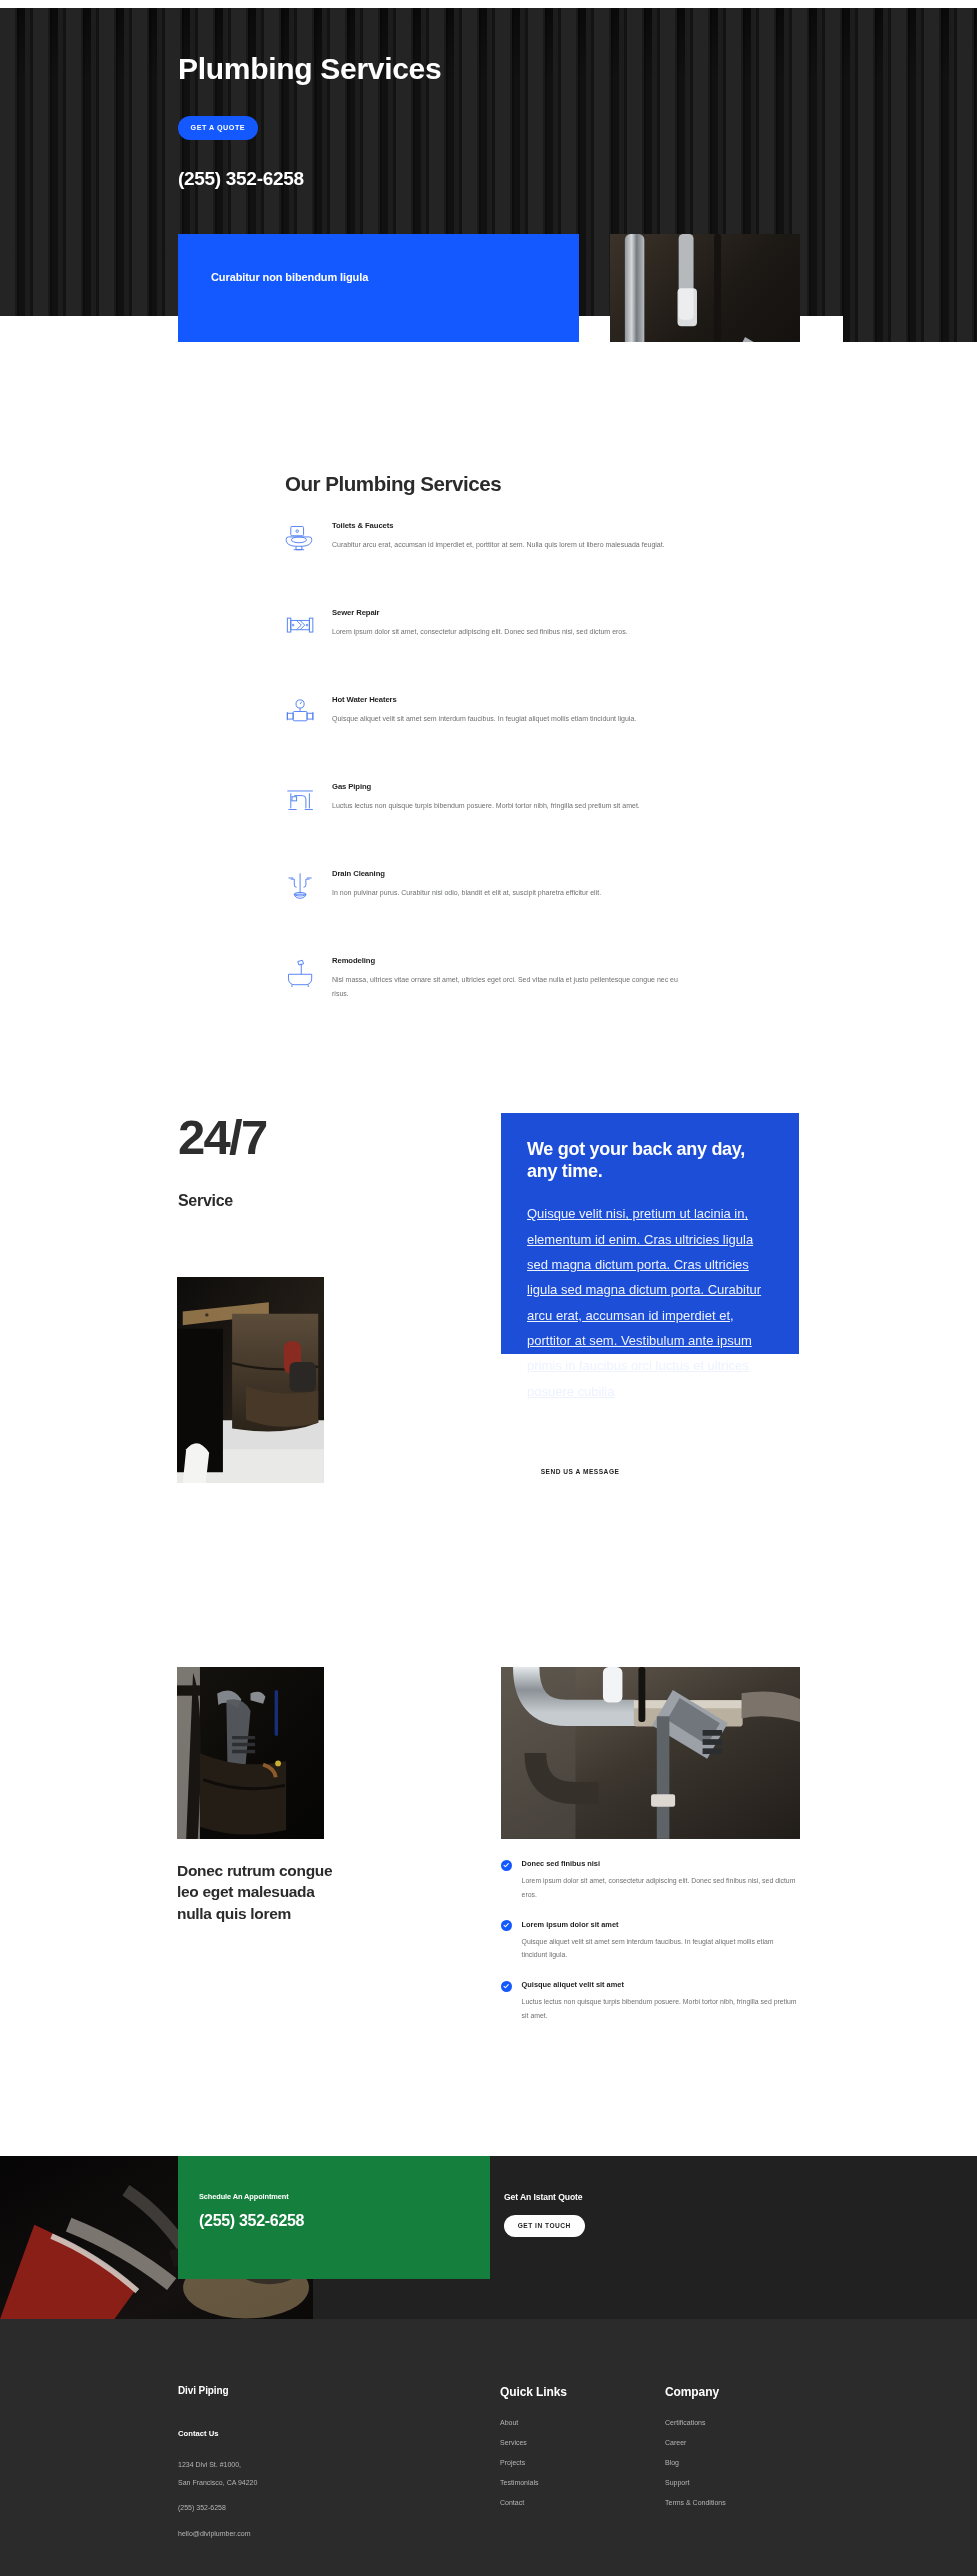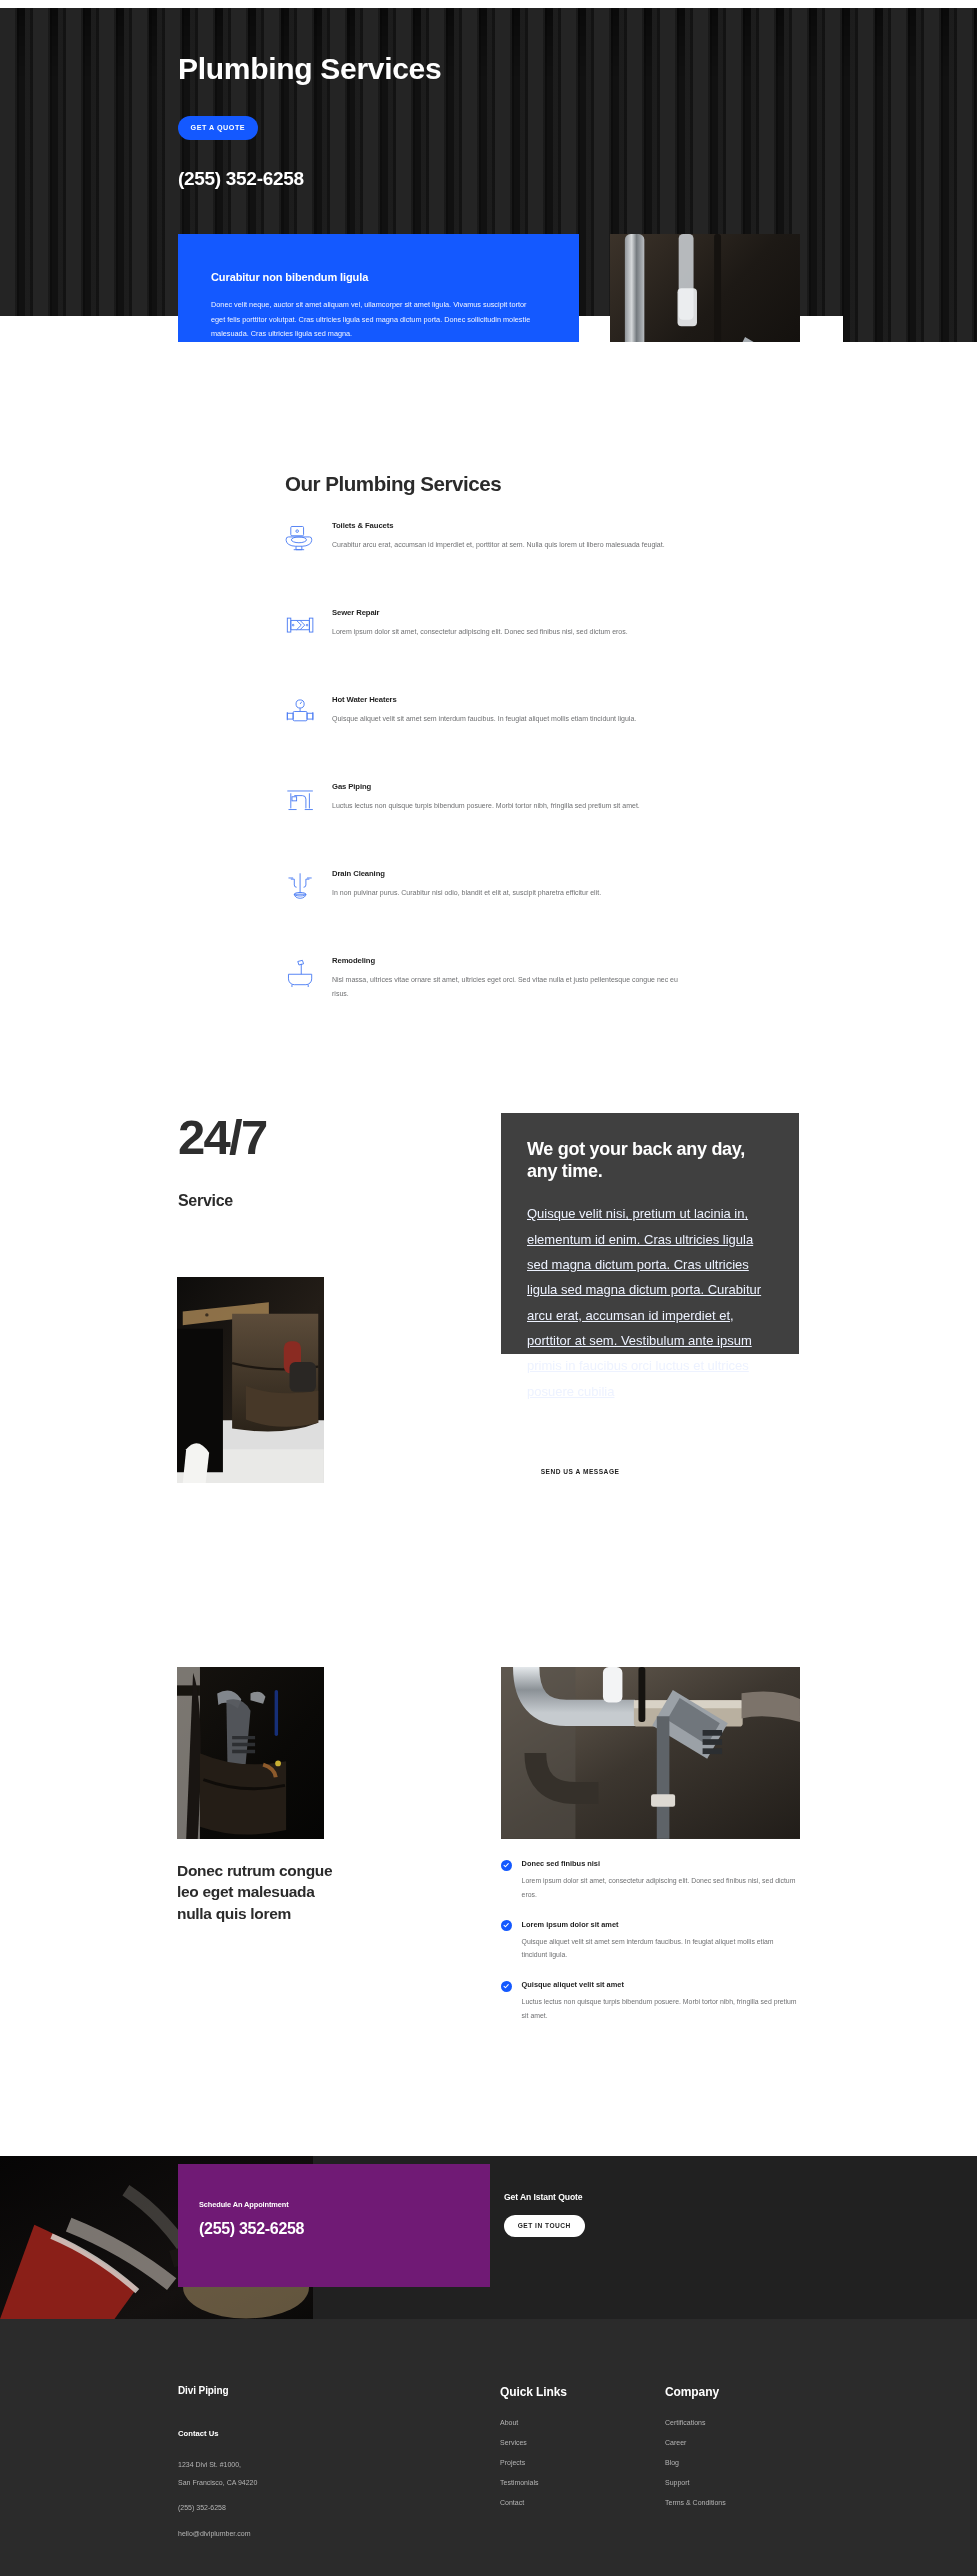--- a/index.html
+++ b/index.html
@@ -96,21 +96,21 @@
   .svc-word {
     position: absolute; left: 178px; top: 136px;
     font-size: 16px; font-weight: 700; color: #2b2b2b; letter-spacing: -0.3px;
   }
   .worker-img {
     position: absolute; left: 177px; top: 221px; width: 147px; height: 206px;
     overflow: hidden; background: #1b1816;
   }
   .cta-card {
     position: absolute; left: 501px; top: 57px; width: 298px; height: 241px;
-    background: #404040; color: #fff; padding: 26px 26px;
+    background: #1d4ed8; color: #fff; padding: 26px 26px;
   }
   .cta-card h2 { font-size: 18px; font-weight: 700; line-height: 1.22; letter-spacing: -0.3px; margin-bottom: 18.3px; }
   .cta-card p { font-size: 13px; line-height: 1.95; color: #edf2ff; margin-bottom: 18.3px; text-decoration: underline; }
   .cta-phone { font-size: 17px; font-weight: 700; letter-spacing: -0.3px; margin-bottom: 18.3px; }
   .btn-white {
     background: #ffffff; color: #1f1f1f; border: none; border-radius: 23px;
     font-size: 6.6px; font-weight: 700; letter-spacing: 0.5px;
     padding: 7.4px 13.7px; cursor: pointer;
   }
 
@@ -127,21 +127,21 @@
   .check {
     position: absolute; left: 0; top: 0.6px; width: 11px; height: 11px; border-radius: 50%;
     background: #1459ff; display: flex; align-items: center; justify-content: center;
   }
   .feat-title { font-size: 7.4px; font-weight: 700; color: #1f1f1f; margin-bottom: 6.3px; }
   .feat-desc { font-size: 6.9px; line-height: 1.95; color: #6f7072; }
 
   
   .banner { position: absolute; left: 0; top: 2156px; width: 977px; height: 163px; background: #212121; }
   .banner-img { position: absolute; left: 0; top: 0; width: 313px; height: 163px; overflow: hidden; background: #0d0b0a; }
-  .banner-blue { position: absolute; left: 178px; top: 8px; width: 312px; height: 123px; background: #701a75; color: #fff; padding: 36px 0 0 21px; }
+  .banner-blue { position: absolute; left: 178px; top: 0; width: 312px; height: 123px; background: #15803d; color: #fff; padding: 36px 0 0 21px; }
   .banner-blue .lbl { font-size: 7.4px; font-weight: 700; margin-bottom: 11px; letter-spacing: -0.1px; }
   .banner-blue .num { font-size: 16px; font-weight: 700; letter-spacing: -0.3px; }
   .banner-right { position: absolute; left: 504px; top: 36px; color: #fff; }
   .banner-right .lbl { font-size: 8.6px; font-weight: 700; margin-bottom: 13px; letter-spacing: -0.1px; }
 
   
   .footer { position: absolute; left: 0; top: 2319px; width: 977px; height: 257px; background: #2b2b2b; color: #fff; }
   .f-col { position: absolute; top: 66px; }
   .f-brand { left: 178px; }
   .f-brand .bname { font-size: 10px; font-weight: 700; margin-bottom: 33px; letter-spacing: -0.1px; }
@@ -160,21 +160,20 @@
   <div class="hero-caps"></div>
 
   <h1 class="hero-title">Plumbing Services</h1>
 
   <button class="btn-quote">GET A QUOTE</button>
 
   <div class="hero-phone">(255) 352-6258</div>
 
   <div class="hero-card">
     <h3>Curabitur non bibendum ligula</h3>
-    <p>Donec velit neque, auctor sit amet aliquam vel, ullamcorper sit amet ligula. Vivamus suscipit tortor eget felis porttitor volutpat. Cras ultricies ligula sed magna dictum porta. Donec sollicitudin molestie malesuada. Cras ultricies ligula sed magna.</p>
   </div>
 
   <div class="hero-img">
     <svg class="ph" viewBox="0 0 332 352" preserveAspectRatio="none">
       <defs>
         <linearGradient id="hg" x1="0" y1="0" x2="1" y2="1">
           <stop offset="0" stop-color="#3c332a"></stop>
             <stop offset="0.45" stop-color="#1d1915"></stop>
             <stop offset="1" stop-color="#0d0b09"></stop>
         </linearGradient>

